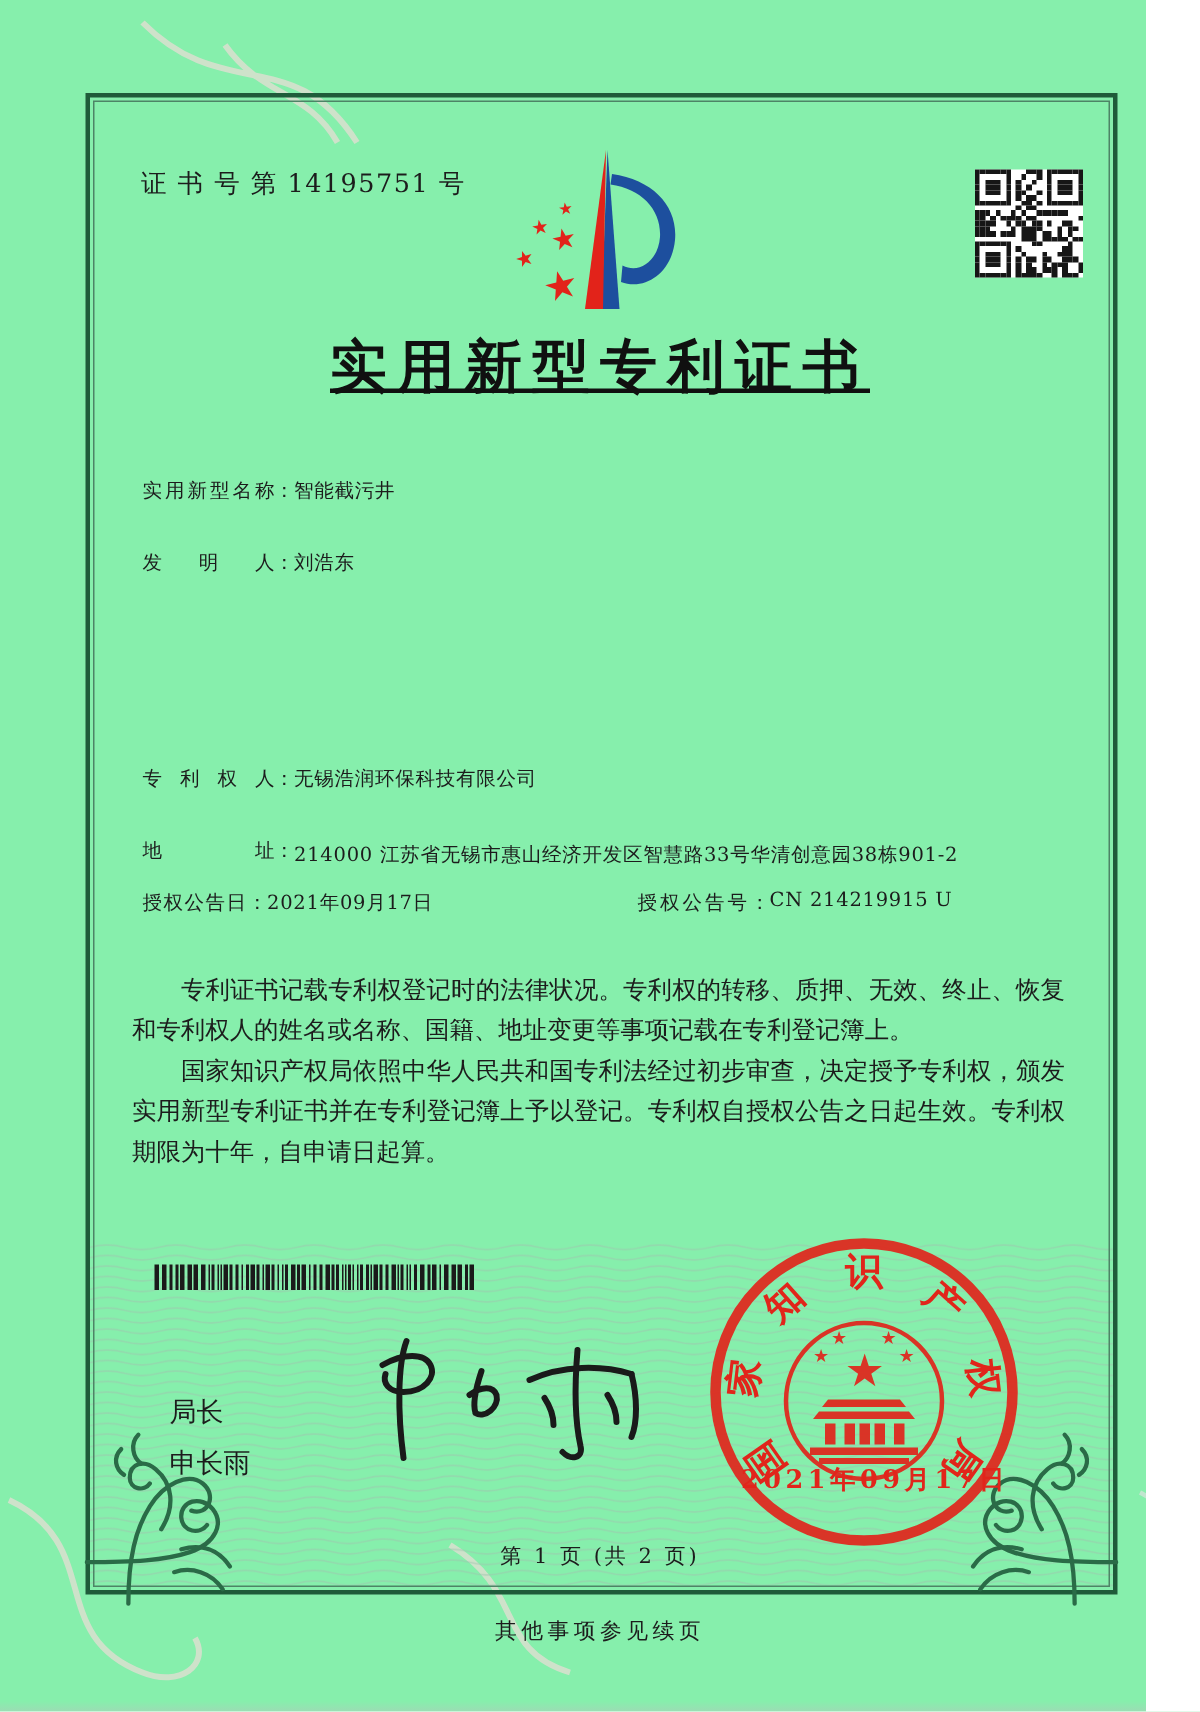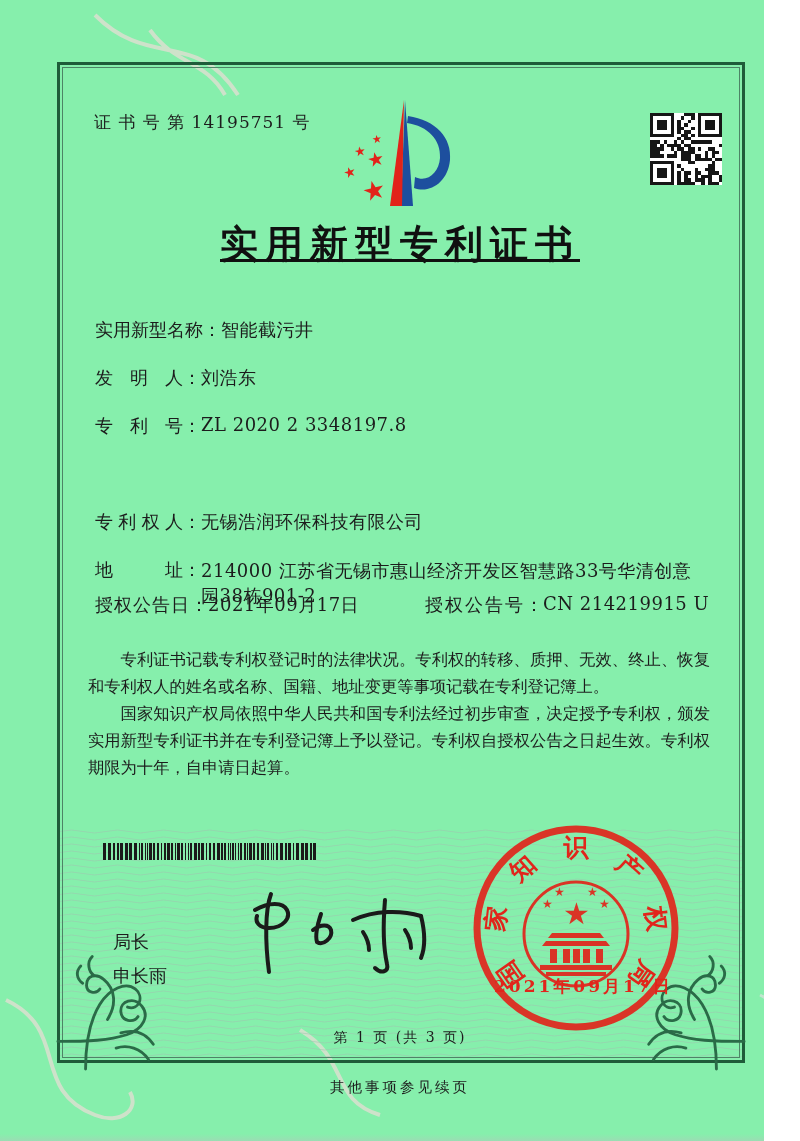--- a/index.html
+++ b/index.html
@@ -26,21 +26,21 @@
   .flourish.bl{left:56px;top:947px;transform:scaleX(-1);}
   
   .cert-no{position:absolute;left:94px;top:111px;z-index:2;font-size:17px;letter-spacing:1px;}
   .logo{position:absolute;left:338px;top:94px;z-index:2;}
   .qr{position:absolute;left:650px;top:113px;width:72px;height:72px;z-index:2;
     display:grid;grid-template-columns:repeat(21,1fr);grid-template-rows:repeat(21,1fr);background:#fff;}
   .qr div{background:transparent;}
   .qr div.on{background:#161616;}
   .title{position:absolute;left:0;top:219px;width:800px;z-index:2;text-align:center;
     font-size:38px;font-weight:bold;letter-spacing:7px;color:#101010;text-decoration:underline;}
-  .row{position:absolute;left:95px;z-index:2;font-size:18px;white-space:nowrap;}
+  .row{position:absolute;left:95px;z-index:2;font-size:13px;white-space:nowrap;}
   .jlabel{display:inline-block;min-width:88px;text-align:justify;text-align-last:justify;vertical-align:top;}
   .colon{display:inline-block;vertical-align:top;}
   .val{display:inline-block;vertical-align:top;letter-spacing:.5px;}
   .val.addr{white-space:normal;width:500px;line-height:25px;}
   .grant-pair{position:absolute;top:0;white-space:nowrap;}
   .grant-pair.p2{left:317px;margin-left:13px;}
   .grant-pair.p2 .jlabel{letter-spacing:2px;min-width:0;}
   .paras{position:absolute;left:88px;top:646px;width:622px;z-index:2;}
   .paras p{margin:0;font-size:16.3px;line-height:27px;text-indent:2em;text-align:justify;}
   .barcode{position:absolute;left:103px;top:843px;width:220px;height:17px;z-index:2;font-size:0;white-space:nowrap;}
@@ -567,23 +567,20 @@
       <div></div>
     </div>
 
   <div class="title">实用新型专利证书</div>
 
   <div class="row" style="top:318px">
     <span class="jlabel">实用新型名称</span><span class="colon">：</span><span class="val">智能截污井</span>
   </div>
   <div class="row" style="top:366px">
     <span class="jlabel">发明人</span><span class="colon">：</span><span class="val">刘浩东</span>
-  </div>
-  <div class="row" style="top:414px">
-    <span class="jlabel">专利号</span><span class="colon">：</span><span class="val">ZL 2020 2 3348197.8</span>
   </div>
   <div class="row" style="top:510px">
     <span class="jlabel">专利权人</span><span class="colon">：</span><span class="val">无锡浩润环保科技有限公司</span>
   </div>
   <div class="row" style="top:558px">
     <span class="jlabel">地址</span><span class="colon">：</span><span class="val addr">214000 江苏省无锡市惠山经济开发区智慧路33号华清创意园38栋901-2</span>
   </div>
 
   <div class="row" style="top:593px">
     <span class="grant-pair p1" style="position:relative"><span class="jlabel" style="min-width:0;letter-spacing:1px">授权公告日</span><span class="colon">：</span><span class="val">2021年09月17日</span></span>
@@ -644,17 +641,17 @@
         <span class="seal-char" style="transform: rotate(-83.3333deg) translateY(-80px);">家</span>
         <span class="seal-char" style="transform: rotate(-41.6667deg) translateY(-80px);">知</span>
         <span class="seal-char" style="transform: rotate(0deg) translateY(-80px);">识</span>
         <span class="seal-char" style="transform: rotate(41.6667deg) translateY(-80px);">产</span>
         <span class="seal-char" style="transform: rotate(83.3333deg) translateY(-80px);">权</span>
         <span class="seal-char" style="transform: rotate(125deg) translateY(-80px);">局</span>
       </div>
   </div>
   <div class="seal-date">2021年09月17日</div>
 
-  <div class="page-info">第 1 页 (共 3 页)</div>
+  <div class="page-info">第 1 页 (共 2 页)</div>
   <div class="note">其他事项参见续页</div>
 
   <div class="bottom-band"></div>
 </div>
 
 </body></html>

